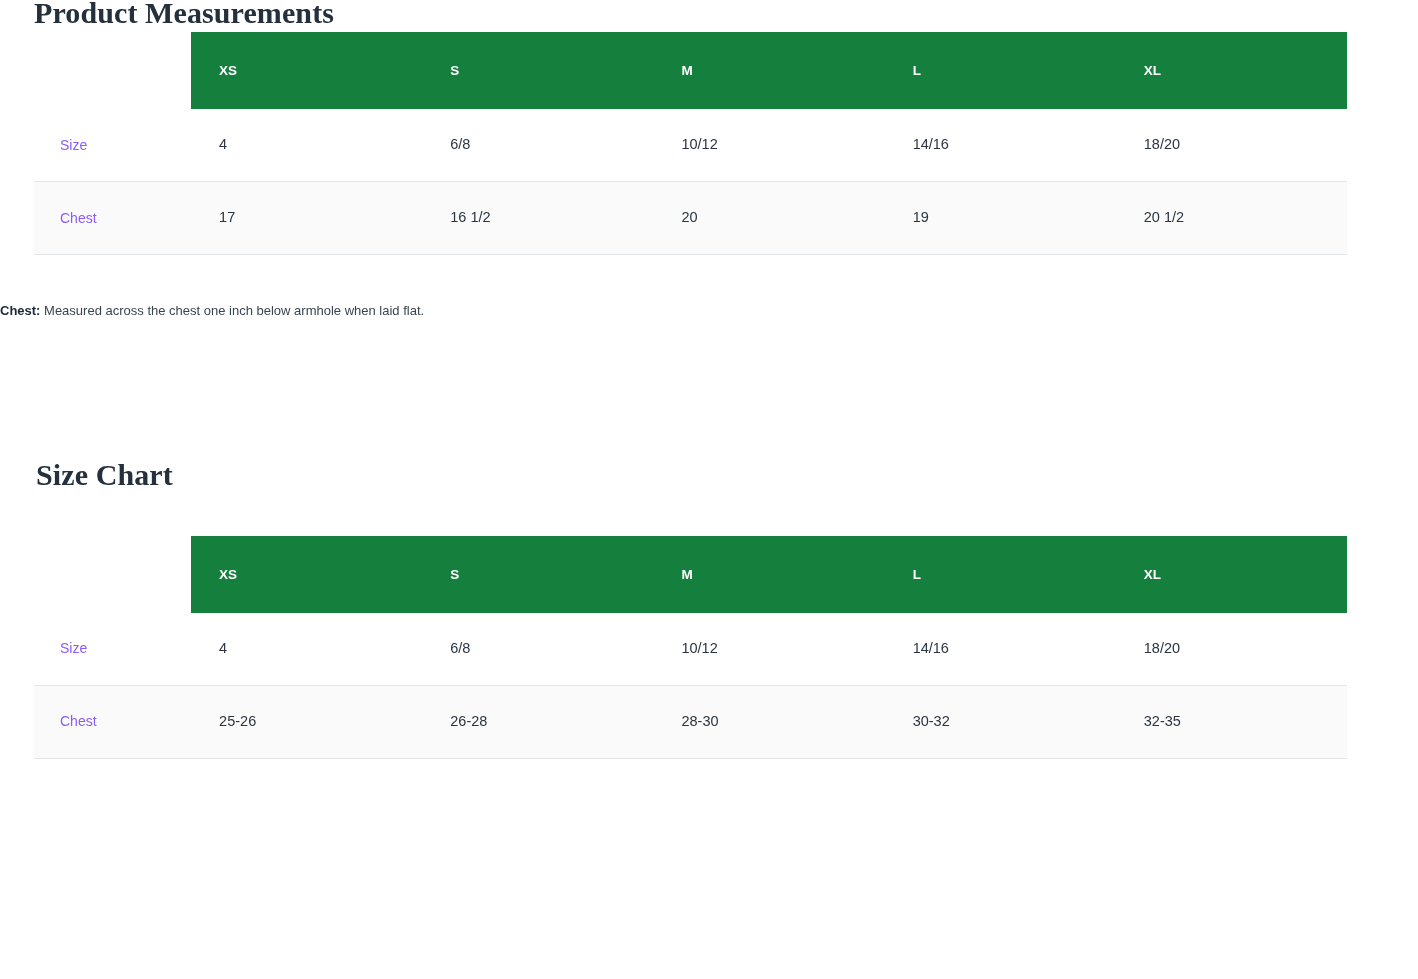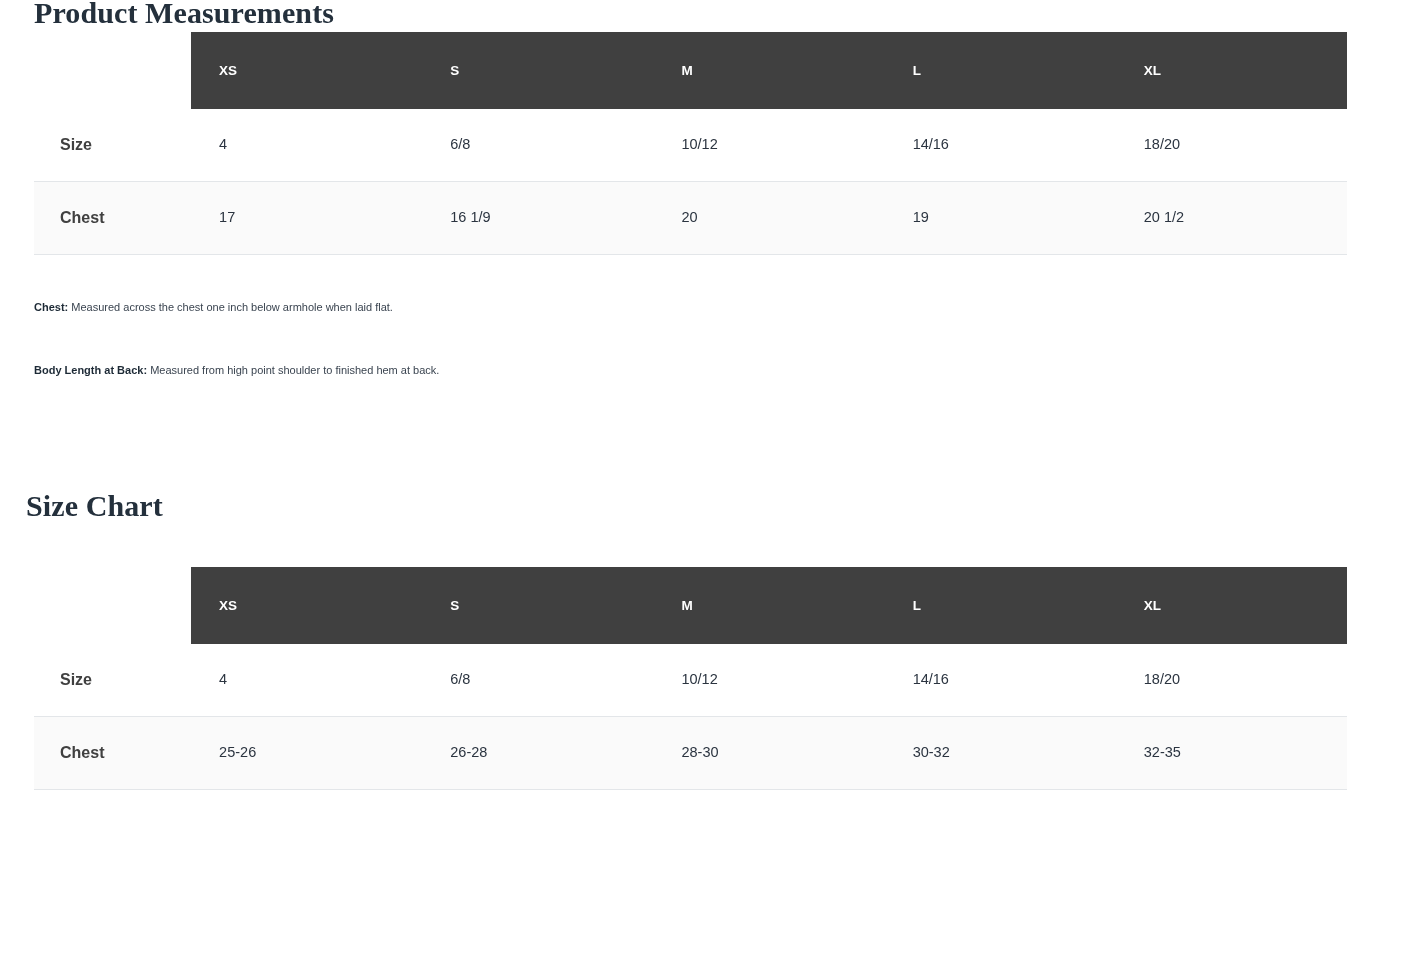--- a/index.html
+++ b/index.html
@@ -28,35 +28,35 @@
     letter-spacing: 0.1px;
     margin: 0;
     padding: 0;
   }
   #measurements-title {
     position: absolute;
     left: 34px;
     top: -4px;
   }
   #sizechart-title {
-    margin: 0 0 0 26px;
+    margin: 0 0 0 36px;
     padding-top: 0;
   }
 
   table.size-table {
     border-collapse: collapse;
     table-layout: fixed;
     width: 1313px;
     margin-left: 34px;
   }
   table.size-table col.label-col { width: 157px; }
   table.size-table col.data-col  { width: 231px; }
 
   table.size-table thead th {
-    background: #404040;
+    background: #15803d;
     color: #ffffff;
     font-size: 13.5px;
     font-weight: 700;
     text-align: left;
     padding: 0;
     height: 77px;
     vertical-align: middle;
   }
   table.size-table thead th.corner {
     background: #ffffff;
@@ -68,40 +68,39 @@
   table.size-table tbody td {
     font-size: 14.5px;
     color: #2b3440;
     padding: 0 0 0 28px;
     height: 72px;
     vertical-align: middle;
     border-bottom: 1px solid #e3e6e9;
     line-height: 1.45;
   }
   table.size-table tbody td.rowhead {
-    font-weight: 700;
-    font-size: 16px;
-    color: #404040;
+    font-weight: 400;
+    font-size: 14px;
+    color: #8b5cf6;
     padding-left: 26px;
   }
   table.size-table tbody tr.alt td {
     background: #fafafa;
   }
   table.size-table tbody tr.tall td {
     height: 78px;
   }
 
   .notes {
     margin: 0;
     padding: 0;
   }
   .note {
-    font-size: 11px;
+    font-size: 13px;
     color: #3a4450;
-    margin-left: 34px;
     line-height: 1.5;
   }
   .note b {
     color: #1d2a36;
     font-weight: 700;
   }
 
   .spacer-a { height: 32px; }
   .spacer-b { height: 54px; }
   .spacer-d { height: 33px; }
@@ -141,34 +140,33 @@
         <td class="rowhead">Size</td>
         <td>4</td>
         <td>6/8</td>
         <td>10/12</td>
         <td>14/16</td>
         <td>18/20</td>
       </tr>
       <tr class="alt">
         <td class="rowhead">Chest</td>
         <td>17</td>
-        <td>16 1/9</td>
+        <td>16 1/2</td>
         <td>20</td>
         <td>19</td>
         <td>20 1/2</td>
       </tr>
     </tbody>
   </table>
 
   <div class="spacer-d"></div>
 
   <div class="notes">
     <p class="note"><b>Chest:</b><span> Measured across the chest one inch below armhole when laid flat.</span></p>
     <div class="spacer-b" style="height:24px"></div>
-    <p class="note"><b>Body Length at Back:</b><span> Measured from high point shoulder to finished hem at back.</span></p>
     <div class="spacer-b" style="height:24px"></div>
   </div>
 
   <div class="spacer-e"></div>
 
   <h1 class="section-title" id="sizechart-title">Size Chart</h1>
 
   <div class="spacer-f"></div>
 
   <table class="size-table">

